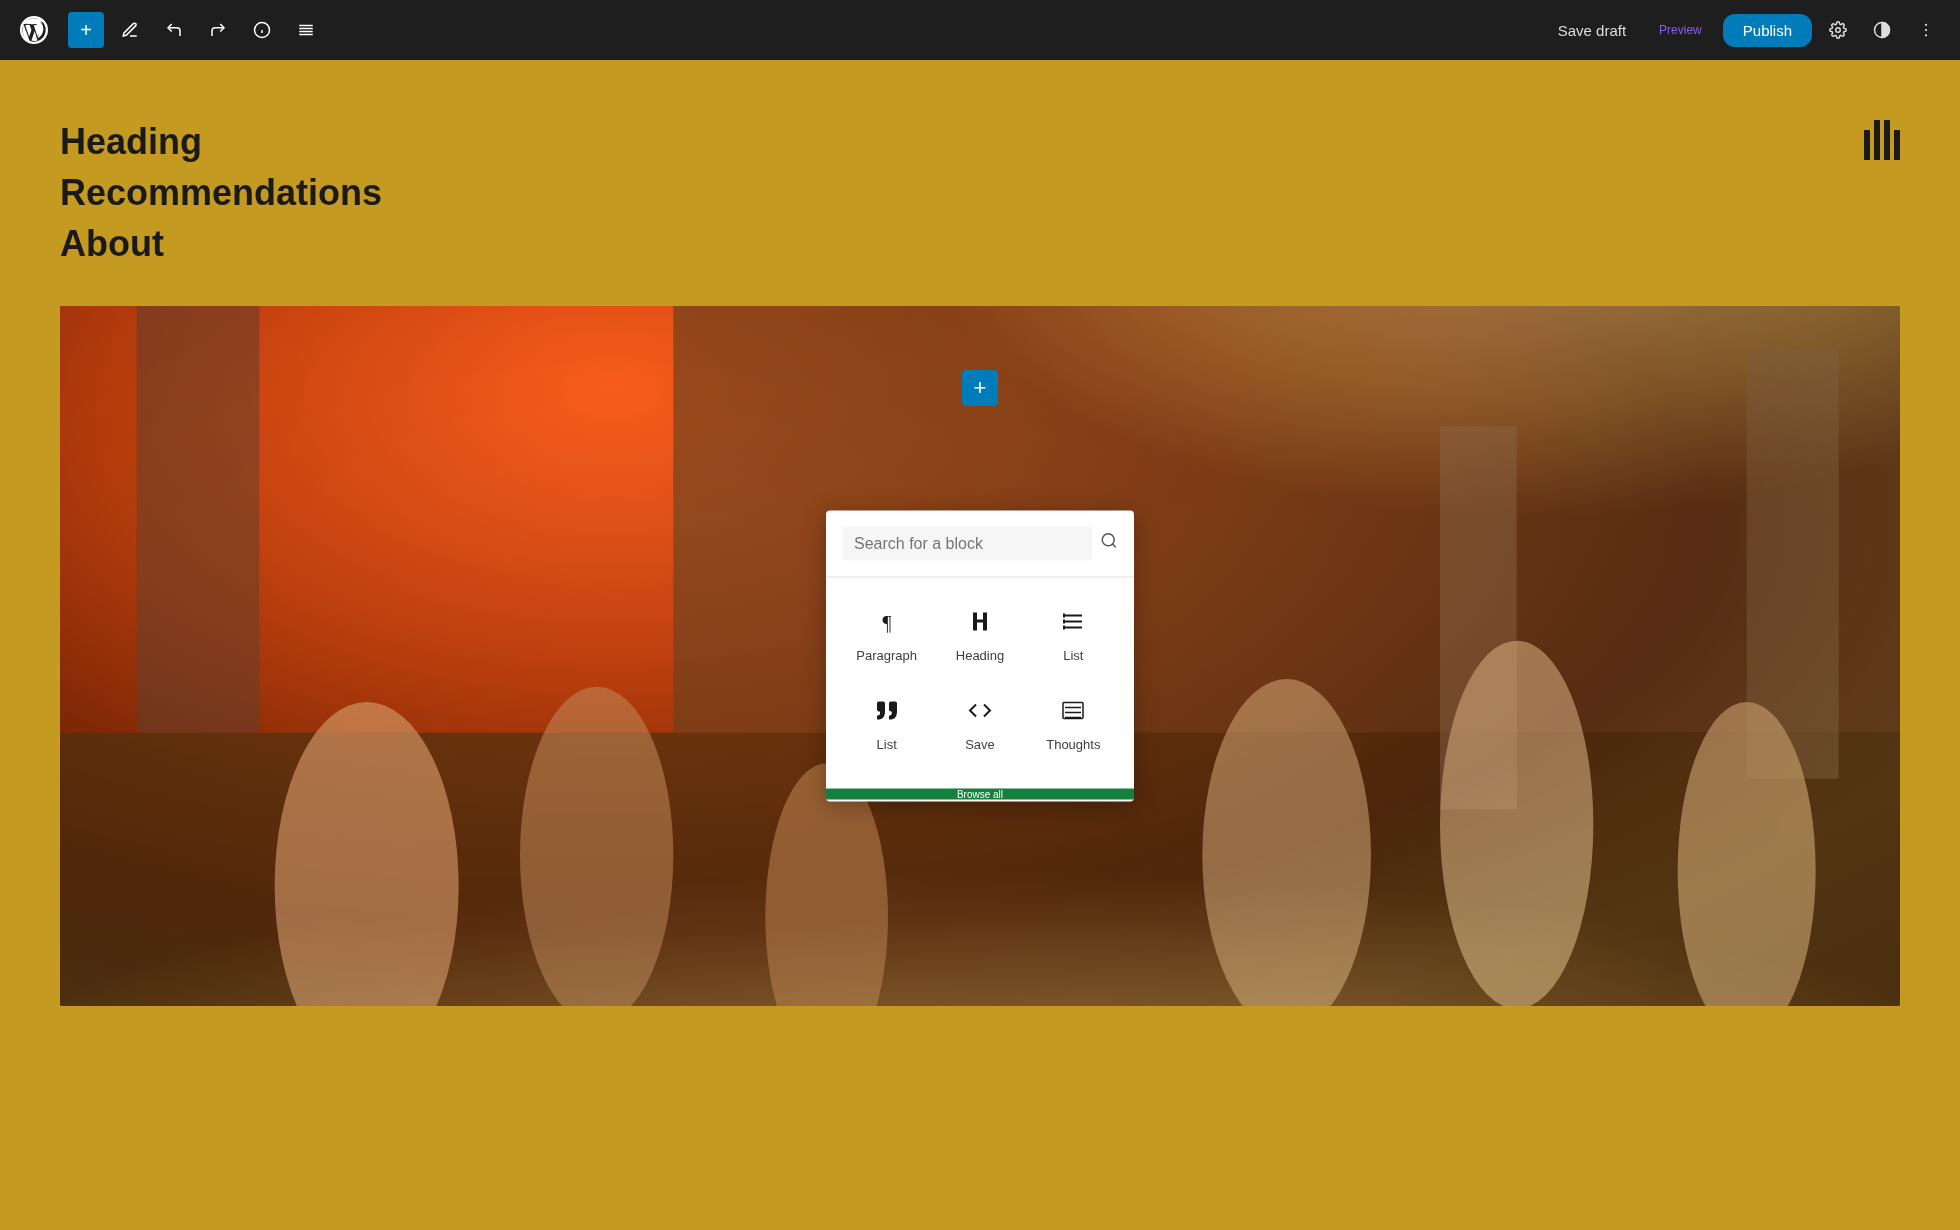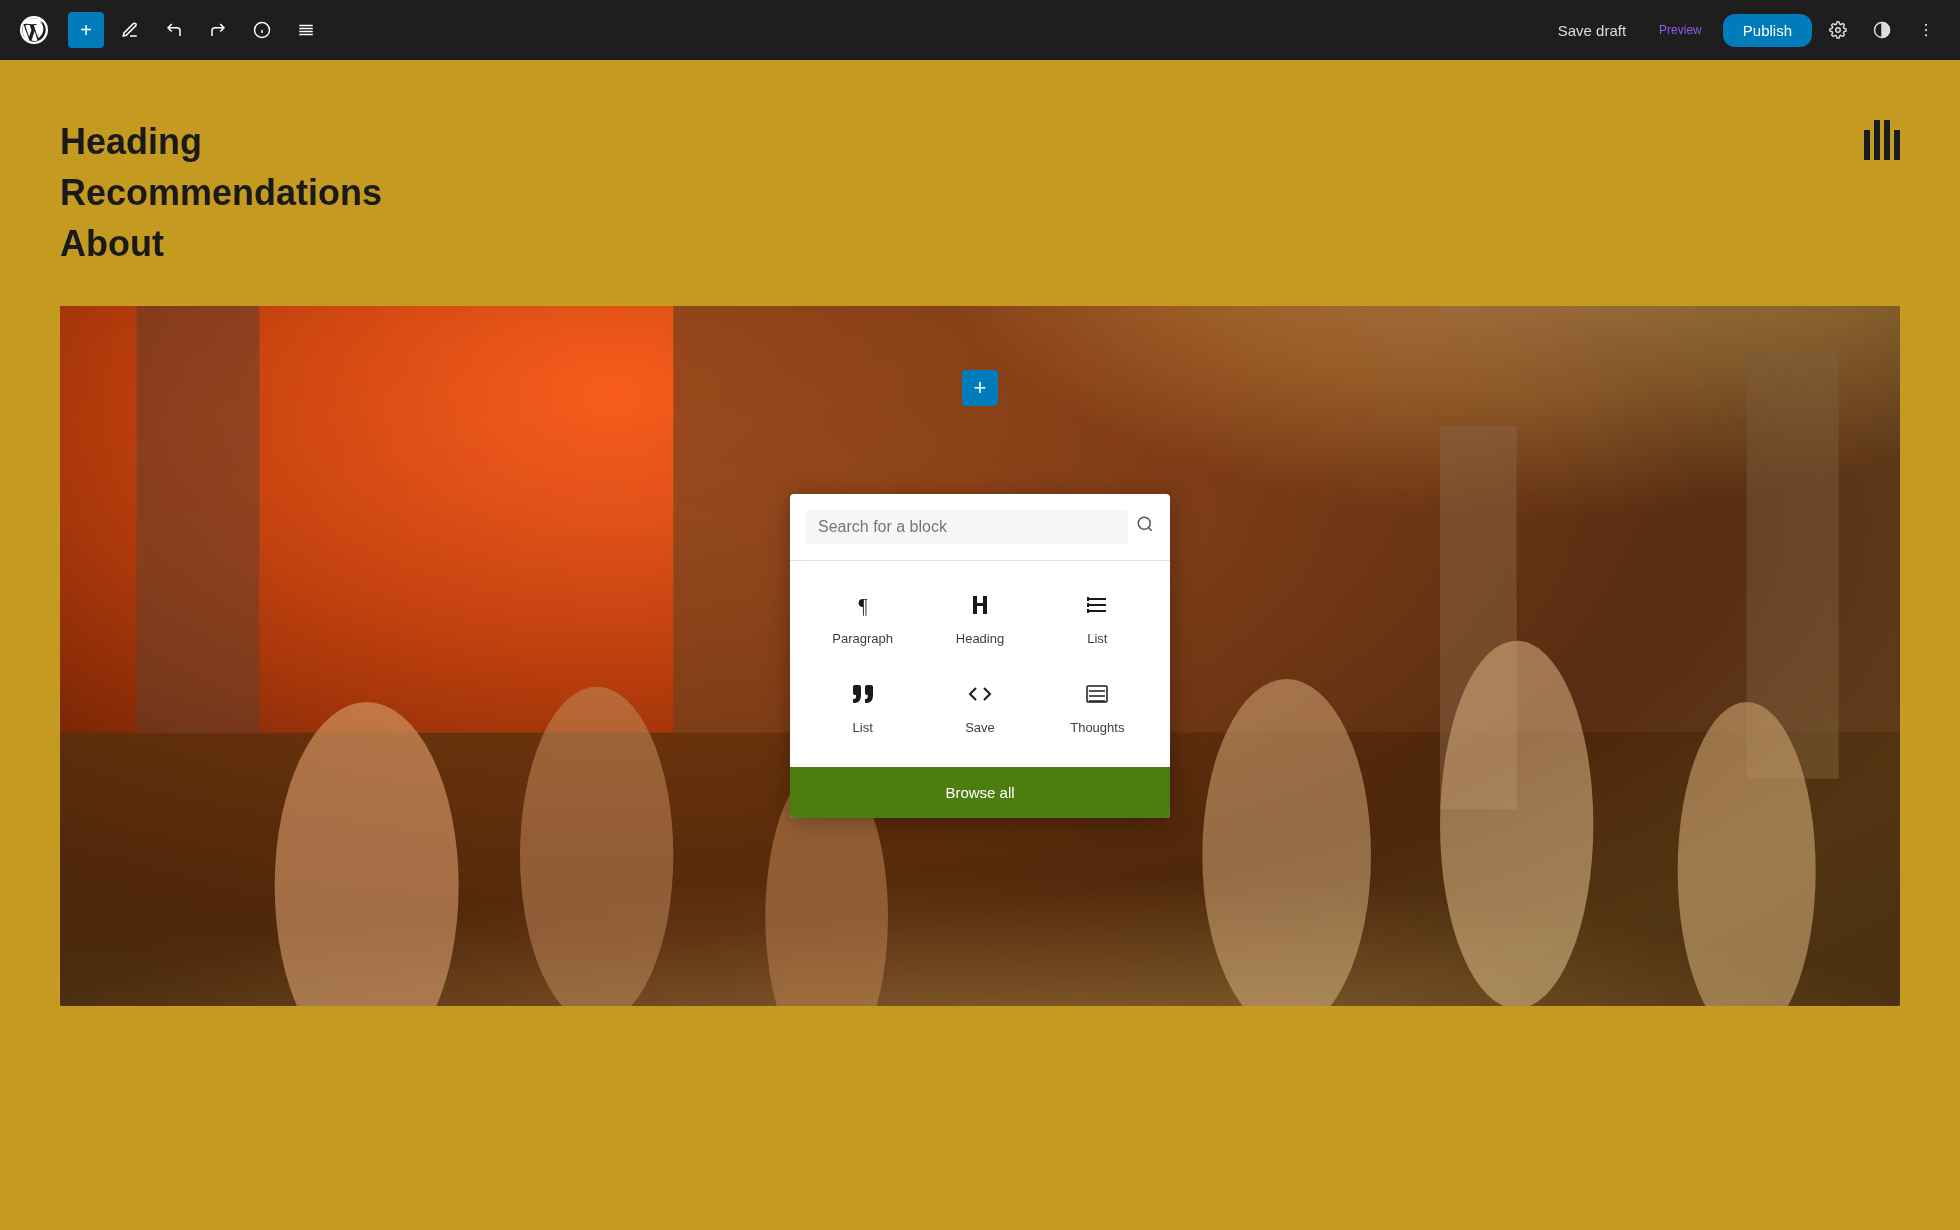--- a/index.html
+++ b/index.html
@@ -102,21 +102,21 @@
         radial-gradient(ellipse at 30% 30%, #e86020 0%, #c04000 30%, #6b1500 60%, transparent 80%),
         radial-gradient(ellipse at 70% 20%, #d4c080 0%, #b89040 40%, transparent 70%),
         radial-gradient(ellipse at 50% 80%, #c4a050 0%, #8a7030 50%, #4a4020 100%);
     }
 
     
     #block-inserter {
       position: absolute;
       left: 50%; top: 50%;
       transform: translate(-50%, -50%);
-      width: 380px;
+      width: 308px;
       background: #fff;
       border-radius: 4px;
       box-shadow: 0 4px 24px rgba(0,0,0,0.3);
       overflow: hidden;
       z-index: 200;
     }
 
     #inserter-search {
       padding: 16px;
       border-bottom: 1px solid #e0e0e0;
@@ -139,22 +139,22 @@
 
     .block-item {
       display: flex; flex-direction: column; align-items: center;
       padding: 16px 8px; cursor: pointer; border-radius: 4px;
       gap: 8px;
     }
     .block-icon { font-size: 22px; color: #1a1a1a; }
     .block-label { font-size: 13px; color: #404040; text-align: center; }
 
     #browse-all {
-      background: #4d7c0f; color: #fff; border: none;
-      width: 100%; padding: 17px; font-size: 15px;
+      background: #15803d; color: #fff; border: none;
+      width: 100%; padding: 0; font-size: 10px;
       cursor: pointer; text-align: center;
     }
 
     
     .column-bars {
       display: flex; gap: 4px; align-items: flex-end;
     }
     .column-bar {
       width: 6px; background: #1a1a1a;
     }

